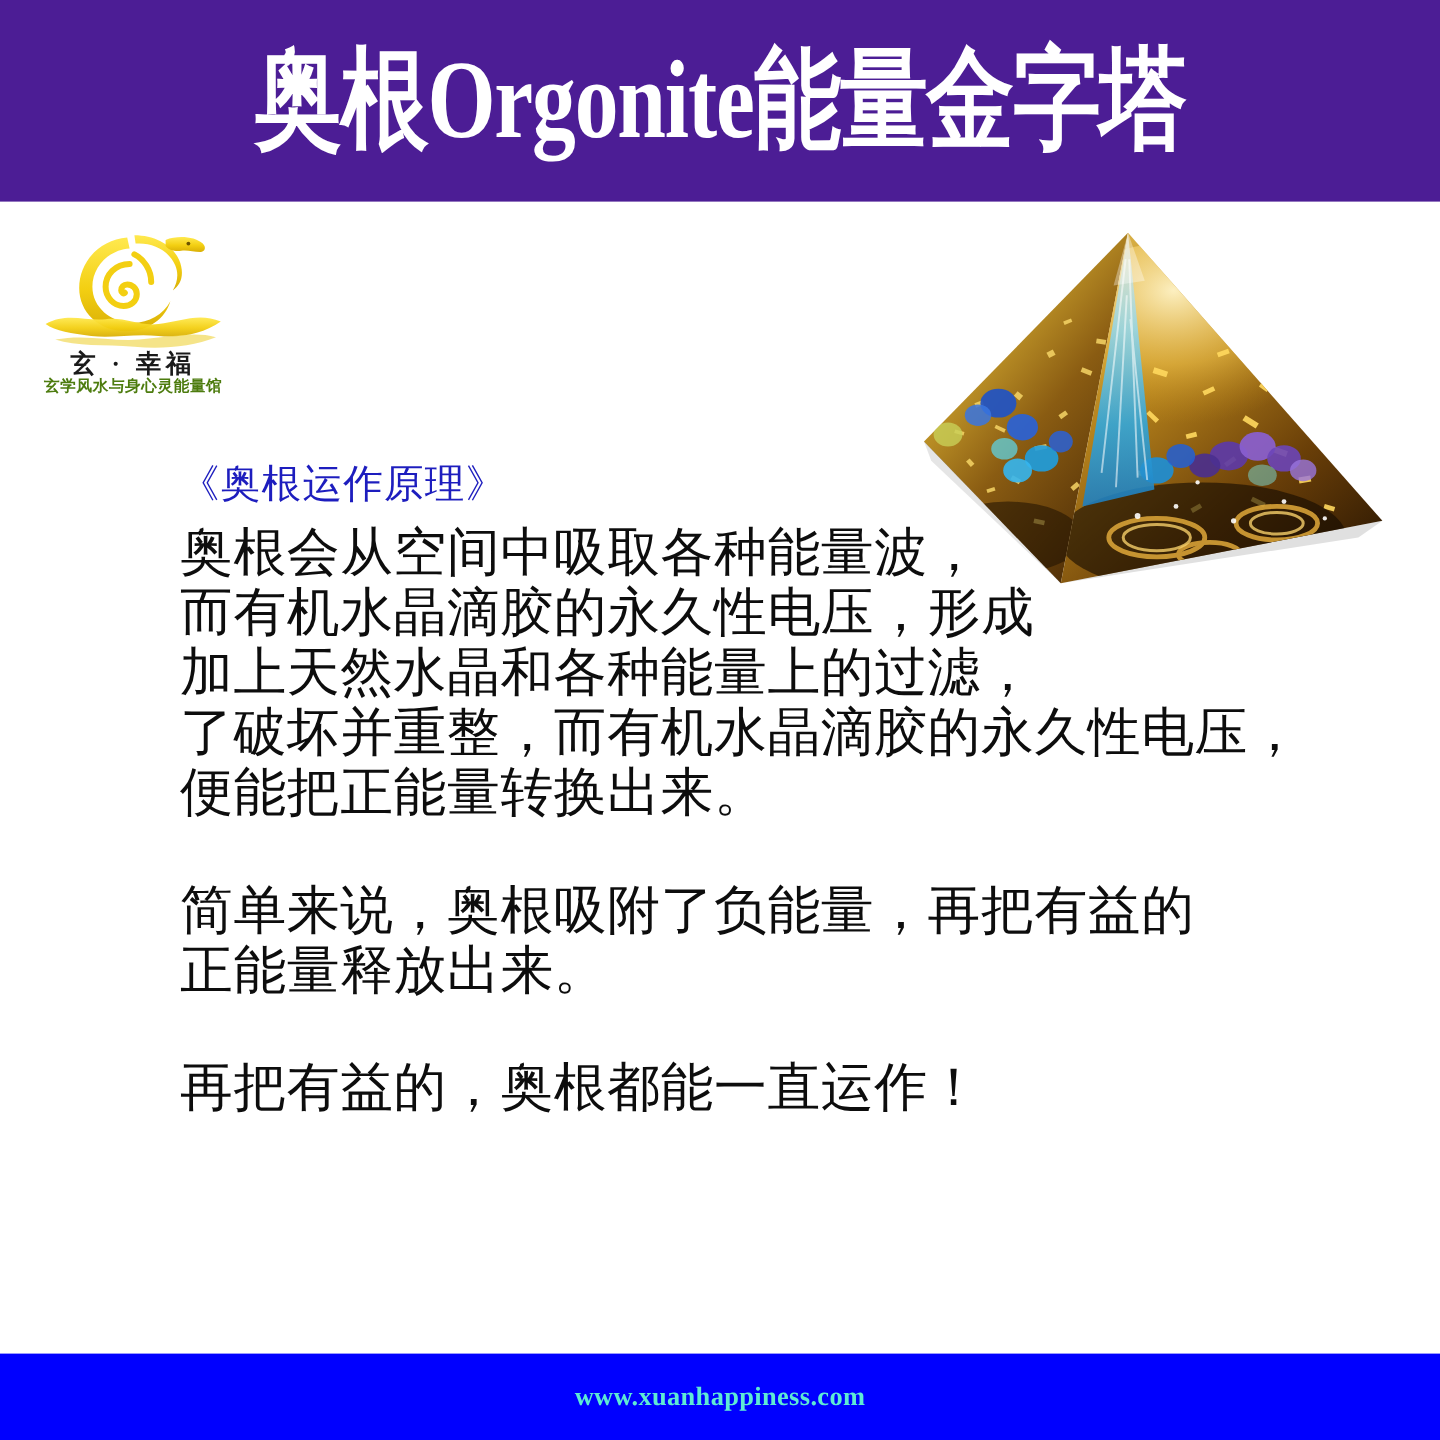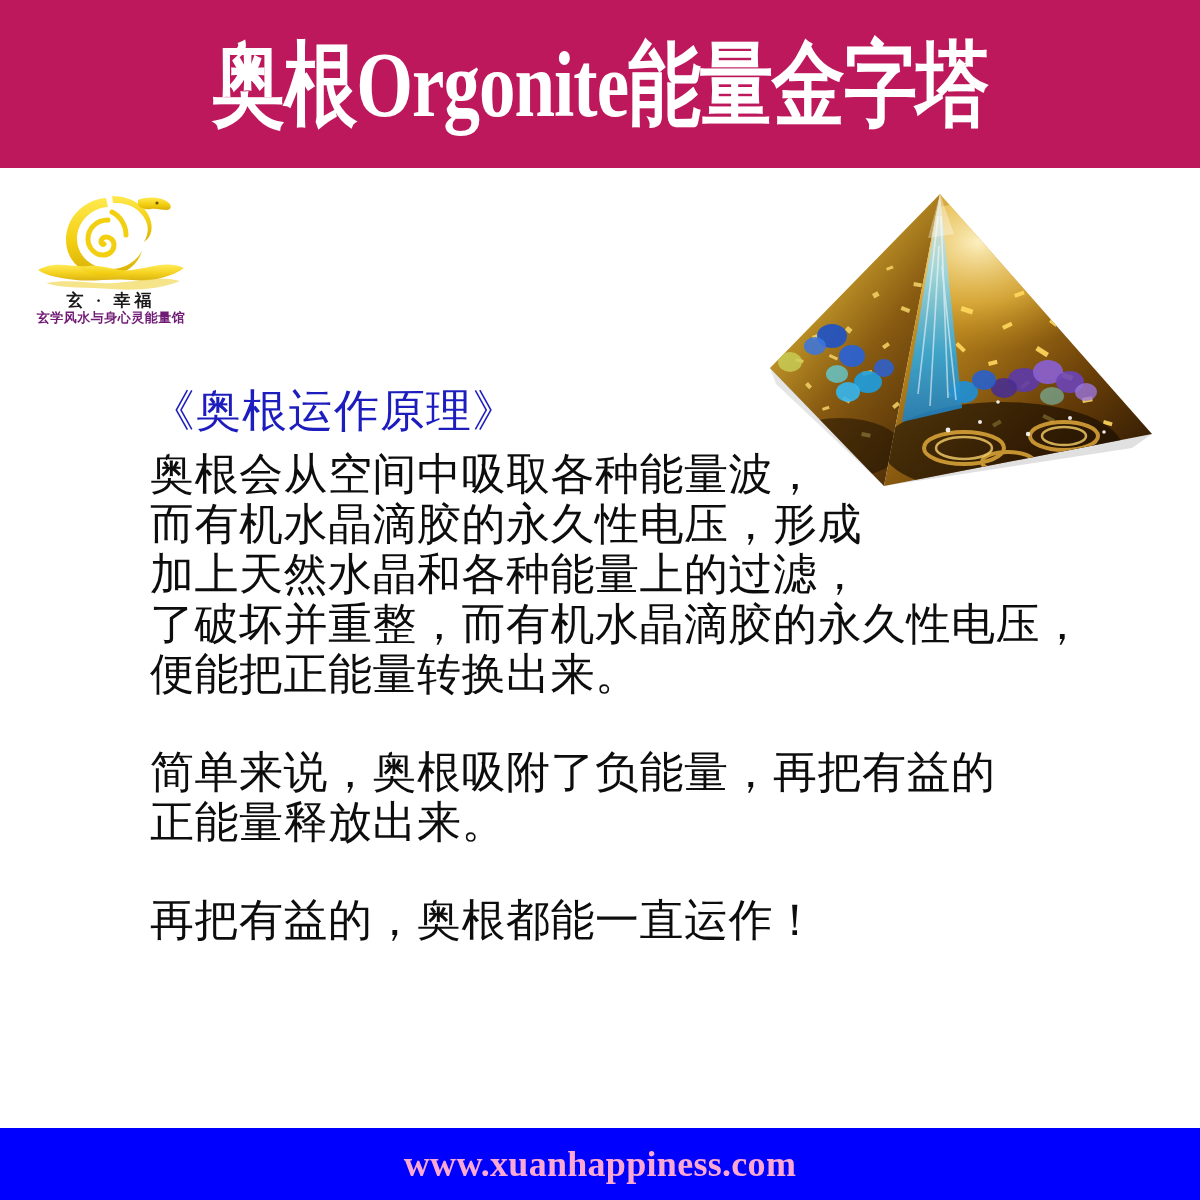--- a/index.html
+++ b/index.html
@@ -21,21 +21,21 @@
     overflow: hidden;
   }
 
   
   .top-banner {
     position: absolute;
     left: 0;
     top: 0;
     width: 1200px;
     height: 168px;
-    background: #be185d;
+    background: #4c1d95;
     display: flex;
     align-items: center;
     justify-content: center;
   }
   .top-banner-title {
     color: #ffffff;
     font-family: "Liberation Serif", "DejaVu Serif", serif;
     font-weight: bold;
     font-size: 76px;
     line-height: 1;
@@ -52,24 +52,24 @@
     left: 0;
     bottom: 0;
     width: 1200px;
     height: 72px;
     background: #0000ff;
     display: flex;
     align-items: center;
     justify-content: center;
   }
   .bottom-banner-url {
-    color: #f9a8d4;
+    color: #5eead4;
     font-family: "Liberation Serif", "DejaVu Serif", serif;
     font-weight: bold;
-    font-size: 36px;
+    font-size: 22px;
     letter-spacing: 0.3px;
   }
 
   
   .logo {
     position: absolute;
     left: 20px;
     top: 186px;
     width: 182px;
     height: 150px;
@@ -77,29 +77,29 @@
   }
   .logo-mark {
     width: 182px;
     height: 108px;
     display: block;
   }
   .logo-name {
     font-family: "Liberation Serif", "DejaVu Serif", serif;
     font-weight: bold;
     color: #1a1a1a;
-    font-size: 17px;
+    font-size: 21px;
     letter-spacing: 4px;
     line-height: 1.05;
     margin-top: -2px;
   }
   .logo-tagline {
     font-family: "Liberation Serif", "DejaVu Serif", serif;
     font-weight: bold;
-    color: #701a75;
+    color: #4d7c0f;
     font-size: 13px;
     letter-spacing: 0.5px;
     line-height: 1.1;
     margin-top: 1px;
   }
 
   
   .pyramid-wrap {
     position: absolute;
     left: 752px;
@@ -116,21 +116,21 @@
   
   .content {
     position: absolute;
     left: 150px;
     top: 386px;
     width: 960px;
   }
   .section-heading {
     color: #1d1dbe;
     font-family: "Liberation Serif", "DejaVu Serif", serif;
-    font-size: 45px;
+    font-size: 33px;
     line-height: 1.15;
     font-weight: normal;
     margin: 0 0 12px 0;
     letter-spacing: 1px;
   }
   .para {
     color: #0d0d0d;
     font-family: "Liberation Serif", "DejaVu Serif", serif;
     font-size: 44px;
     line-height: 50px;

